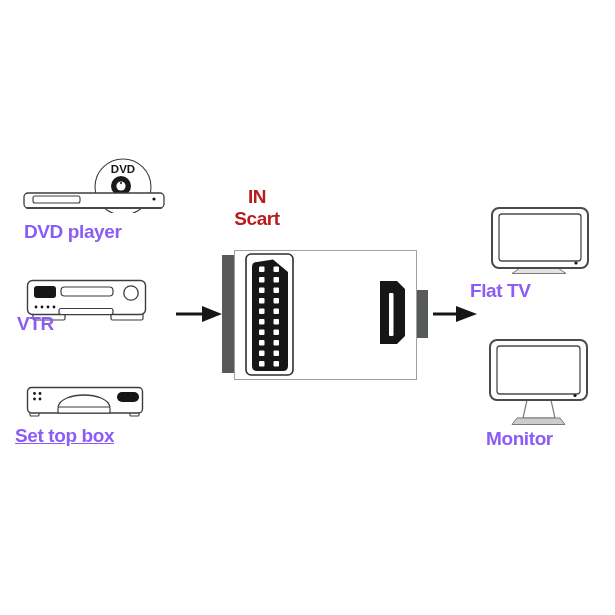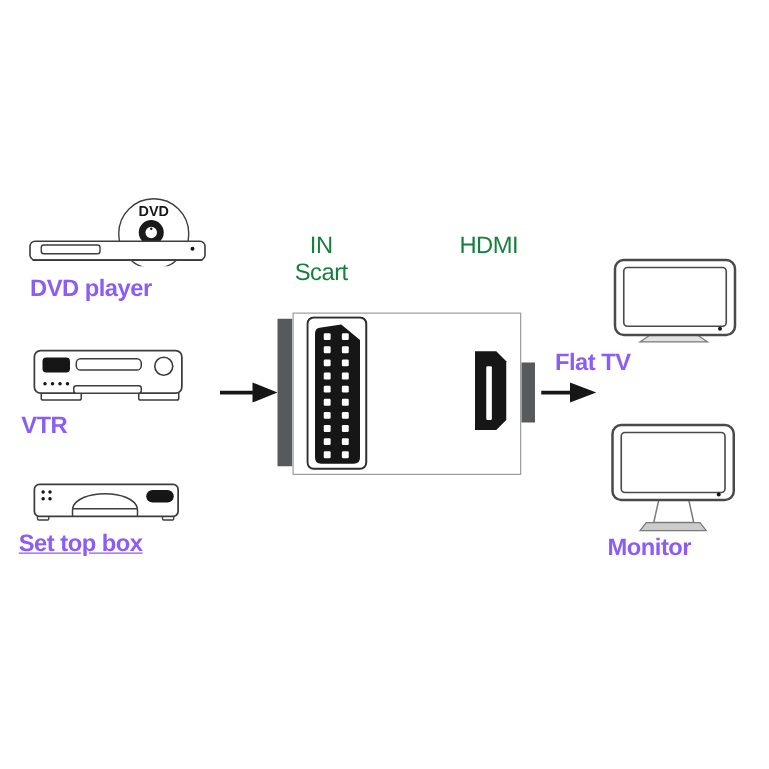--- a/index.html
+++ b/index.html
@@ -6,22 +6,22 @@
   #canvas{
     position:relative;width:615px;height:464px;background:#ffffff;overflow:hidden;
     font-family:"Liberation Sans",sans-serif;color:#1c1c1c;
   }
   .abs{position:absolute;}
   .label{
     position:absolute;text-align:left;font-weight:bold;font-size:19px;
     letter-spacing:-0.4px;color:#8b5cf6;line-height:21px;white-space:nowrap;
   }
   .portlabel{
-    position:absolute;text-align:center;font-weight:normal;font-size:19px;
-    letter-spacing:-0.4px;color:#15803d;line-height:22px;
+    position:absolute;text-align:center;font-weight:bold;font-size:19px;
+    letter-spacing:-0.4px;color:#b91c1c;line-height:22px;
   }
   .portlabel span{display:block;}
   #converter-box{
     position:absolute;left:234px;top:250px;width:183px;height:130px;
     background:#ffffff;border:1.5px solid #9da0a2;box-sizing:border-box;
   }
   .tab{position:absolute;background:#58595b;}
   svg{display:block;}
 </style>
 </head>
@@ -50,21 +50,21 @@
       <rect x="1.5" y="1.5" width="118" height="34" rx="5" fill="#ffffff" stroke="#3d3d3d" stroke-width="1.4"></rect>
       <rect x="8" y="7" width="22" height="12" rx="3" fill="#161616"></rect>
       <rect x="35" y="8" width="52" height="9" rx="3.5" fill="#ffffff" stroke="#3d3d3d" stroke-width="1.2"></rect>
       <circle cx="105" cy="14" r="7.2" fill="#ffffff" stroke="#3d3d3d" stroke-width="1.3"></circle>
       <circle cx="10" cy="28" r="1.4" fill="#161616"></circle>
       <circle cx="16" cy="28" r="1.4" fill="#161616"></circle>
       <circle cx="22" cy="28" r="1.4" fill="#161616"></circle>
       <circle cx="28" cy="28" r="1.4" fill="#161616"></circle>
       <rect x="33" y="29.5" width="54" height="6" rx="2" fill="#ffffff" stroke="#3d3d3d" stroke-width="1.2"></rect>
     </svg>
-    <div class="label" style="left:17px;top:330px;width:140px;">VTR</div>
+    <div class="label" style="left:17px;top:313px;width:140px;">VTR</div>
 
     <svg class="abs" style="left:26px;top:386px;" width="120" height="33" viewBox="0 0 120 33">
       <rect x="4" y="24" width="9" height="6" rx="1" fill="#ffffff" stroke="#3d3d3d" stroke-width="1.1"></rect>
       <rect x="104" y="24" width="9" height="6" rx="1" fill="#ffffff" stroke="#3d3d3d" stroke-width="1.1"></rect>
       <rect x="1.5" y="1.5" width="115" height="25.5" rx="4" fill="#ffffff" stroke="#3d3d3d" stroke-width="1.4"></rect>
       <circle cx="8.5" cy="7.5" r="1.4" fill="#161616"></circle>
       <circle cx="14" cy="7.5" r="1.4" fill="#161616"></circle>
       <circle cx="8.5" cy="13" r="1.4" fill="#161616"></circle>
       <circle cx="14" cy="13" r="1.4" fill="#161616"></circle>
       <path d="M32,21 C35,5 81,5 84,21" fill="#ffffff" stroke="#3d3d3d" stroke-width="1.3"></path>
@@ -81,21 +81,20 @@
   <svg class="abs" style="left:432px;top:303px;" width="46" height="22" viewBox="0 0 46 22">
     <line x1="1" y1="11" x2="25" y2="11" stroke="#161616" stroke-width="3"></line>
     <polygon points="24,3 45,11 24,19" fill="#161616"></polygon>
   </svg>
 
   <div class="portlabel" style="left:197px;top:186px;width:120px;">
     <span>IN</span>
     <span>Scart</span>
   </div>
   <div class="portlabel" style="left:331px;top:186px;width:120px;">
-    <span>HDMI</span>
   </div>
 
   <div class="tab" style="left:222px;top:255px;width:12px;height:118px;"></div>
   <div class="tab" style="left:417px;top:290px;width:11px;height:48px;"></div>
 
   <div id="converter-box">
 
     <svg class="abs" style="left:10px;top:2px;" width="50" height="124" viewBox="0 0 50 124">
       <rect x="1" y="1" width="47" height="121" rx="5" fill="#ffffff" stroke="#2e2e2e" stroke-width="1.6"></rect>
       <path d="M7,14 Q7,9 12,9 L28,6.5 L43,19 L43,113 Q43,118 38,118 L12,118 Q7,118 7,113 Z" fill="#161616"></path>
@@ -130,21 +129,21 @@
   </div>
 
   <div>
 
     <svg class="abs" style="left:489px;top:205px;" width="102" height="70" viewBox="0 0 102 70">
       <path d="M31,63 L69,63 L77,68.5 L23,68.5 Z" fill="#e2e2e2" stroke="#7a7a7a" stroke-width="1"></path>
       <rect x="3" y="3" width="96" height="60" rx="7" fill="#ffffff" stroke="#4a4a4a" stroke-width="2"></rect>
       <rect x="10" y="9" width="82" height="47" rx="3" fill="#ffffff" stroke="#4a4a4a" stroke-width="1.3"></rect>
       <circle cx="87" cy="58" r="1.6" fill="#161616"></circle>
     </svg>
-    <div class="label" style="left:444px;top:280px;width:140px;">Flat TV</div>
+    <div class="label" style="left:470px;top:280px;width:140px;">Flat TV</div>
 
     <svg class="abs" style="left:487px;top:337px;" width="104" height="89" viewBox="0 0 104 89">
       <path d="M40,63 L64,63 L68,81 L36,81 Z" fill="#ffffff" stroke="#7a7a7a" stroke-width="1.2"></path>
       <path d="M30,81 L73,81 L78,87.5 L25,87.5 Z" fill="#cccccc" stroke="#7a7a7a" stroke-width="1"></path>
       <rect x="3" y="3" width="97" height="60" rx="7" fill="#ffffff" stroke="#4a4a4a" stroke-width="2"></rect>
       <rect x="10" y="9" width="83" height="48" rx="3" fill="#ffffff" stroke="#4a4a4a" stroke-width="1.3"></rect>
       <circle cx="88" cy="58.5" r="1.6" fill="#161616"></circle>
     </svg>
     <div class="label" style="left:486px;top:428px;width:140px;">Monitor</div>
   </div>

